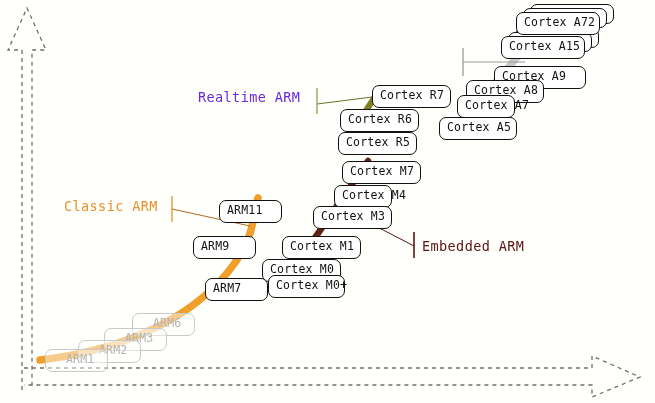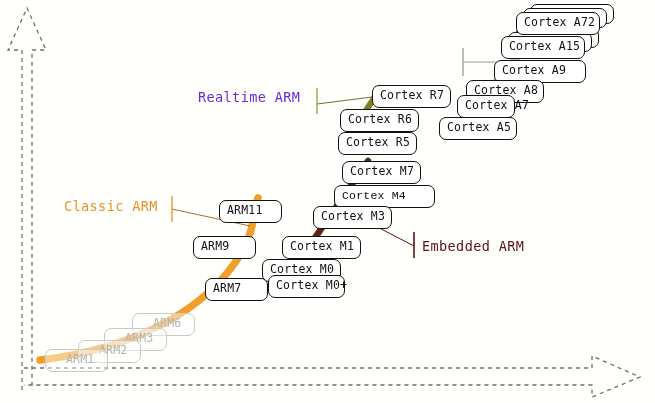--- a/index.html
+++ b/index.html
@@ -106,29 +106,29 @@
   <div class="axislabel grp-classic" style="left:64px;top:200px;">Classic ARM</div>
   <div class="axislabel grp-emb" style="left:422px;top:240px;">Embedded ARM</div>
 
   <div id="nodes">
       <div class="shadowbox" style="left: 530px; top: 4px; width: 84px; height: 20px;"></div>
       <div class="shadowbox" style="left: 523px; top: 8px; width: 84px; height: 20px;"></div>
       <div class="node" style="left: 516px; top: 12px; width: 84px; z-index: 10;">Cortex A72</div>
       <div class="shadowbox" style="left: 515px; top: 28px; width: 84px; height: 20px;"></div>
       <div class="shadowbox" style="left: 508px; top: 32px; width: 84px; height: 20px;"></div>
       <div class="node" style="left: 501px; top: 36px; width: 84px; z-index: 11;">Cortex A15</div>
-      <div class="node" style="left: 494px; top: 60px; width: 92px; z-index: 12;">Cortex A9</div>
+      <div class="node" style="left: 494px; top: 66px; width: 92px; z-index: 12;">Cortex A9</div>
       <div class="node" style="left: 466px; top: 80px; width: 78px; z-index: 13;">Cortex A8</div>
       <div class="node" style="left: 457px; top: 95px; width: 58px; z-index: 14;">Cortex A7</div>
       <div class="node" style="left: 439px; top: 117px; width: 78px; z-index: 15;">Cortex A5</div>
       <div class="node" style="left: 372px; top: 85px; width: 79px; z-index: 16;">Cortex R7</div>
       <div class="node" style="left: 340px; top: 109px; width: 79px; z-index: 17;">Cortex R6</div>
       <div class="node" style="left: 338px; top: 132px; width: 79px; z-index: 18;">Cortex R5</div>
       <div class="node" style="left: 342px; top: 161px; width: 79px; z-index: 19;">Cortex M7</div>
-      <div class="node" style="left: 334px; top: 185px; width: 101px; z-index: 20; font-family: Liberation Mono, monospace;">Cortex M4</div>
+      <div class="node" style="left: 334px; top: 185px; width: 58px; z-index: 20;">Cortex M4</div>
       <div class="node" style="left: 313px; top: 206px; width: 79px; z-index: 21;">Cortex M3</div>
       <div class="node" style="left: 282px; top: 236px; width: 79px; z-index: 22;">Cortex M1</div>
       <div class="node" style="left: 262px; top: 259px; width: 79px; z-index: 23;">Cortex M0</div>
       <div class="node" style="left: 268px; top: 275px; width: 77px; z-index: 24;">Cortex M0+</div>
       <div class="node" style="left: 219px; top: 200px; width: 63px; z-index: 25;">ARM11</div>
       <div class="node" style="left: 193px; top: 236px; width: 63px; z-index: 26;">ARM9</div>
       <div class="node" style="left: 165px; top: 278px; width: 63px; z-index: 27; margin-left: 40px;">ARM7</div>
       <div class="node faded" style="left: 132px; top: 313px; width: 63px; z-index: 2;">ARM6</div>
       <div class="node faded" style="left: 104px; top: 328px; width: 63px; z-index: 2;">ARM3</div>
       <div class="node faded" style="left: 78px; top: 340px; width: 63px; z-index: 2;">ARM2</div>

